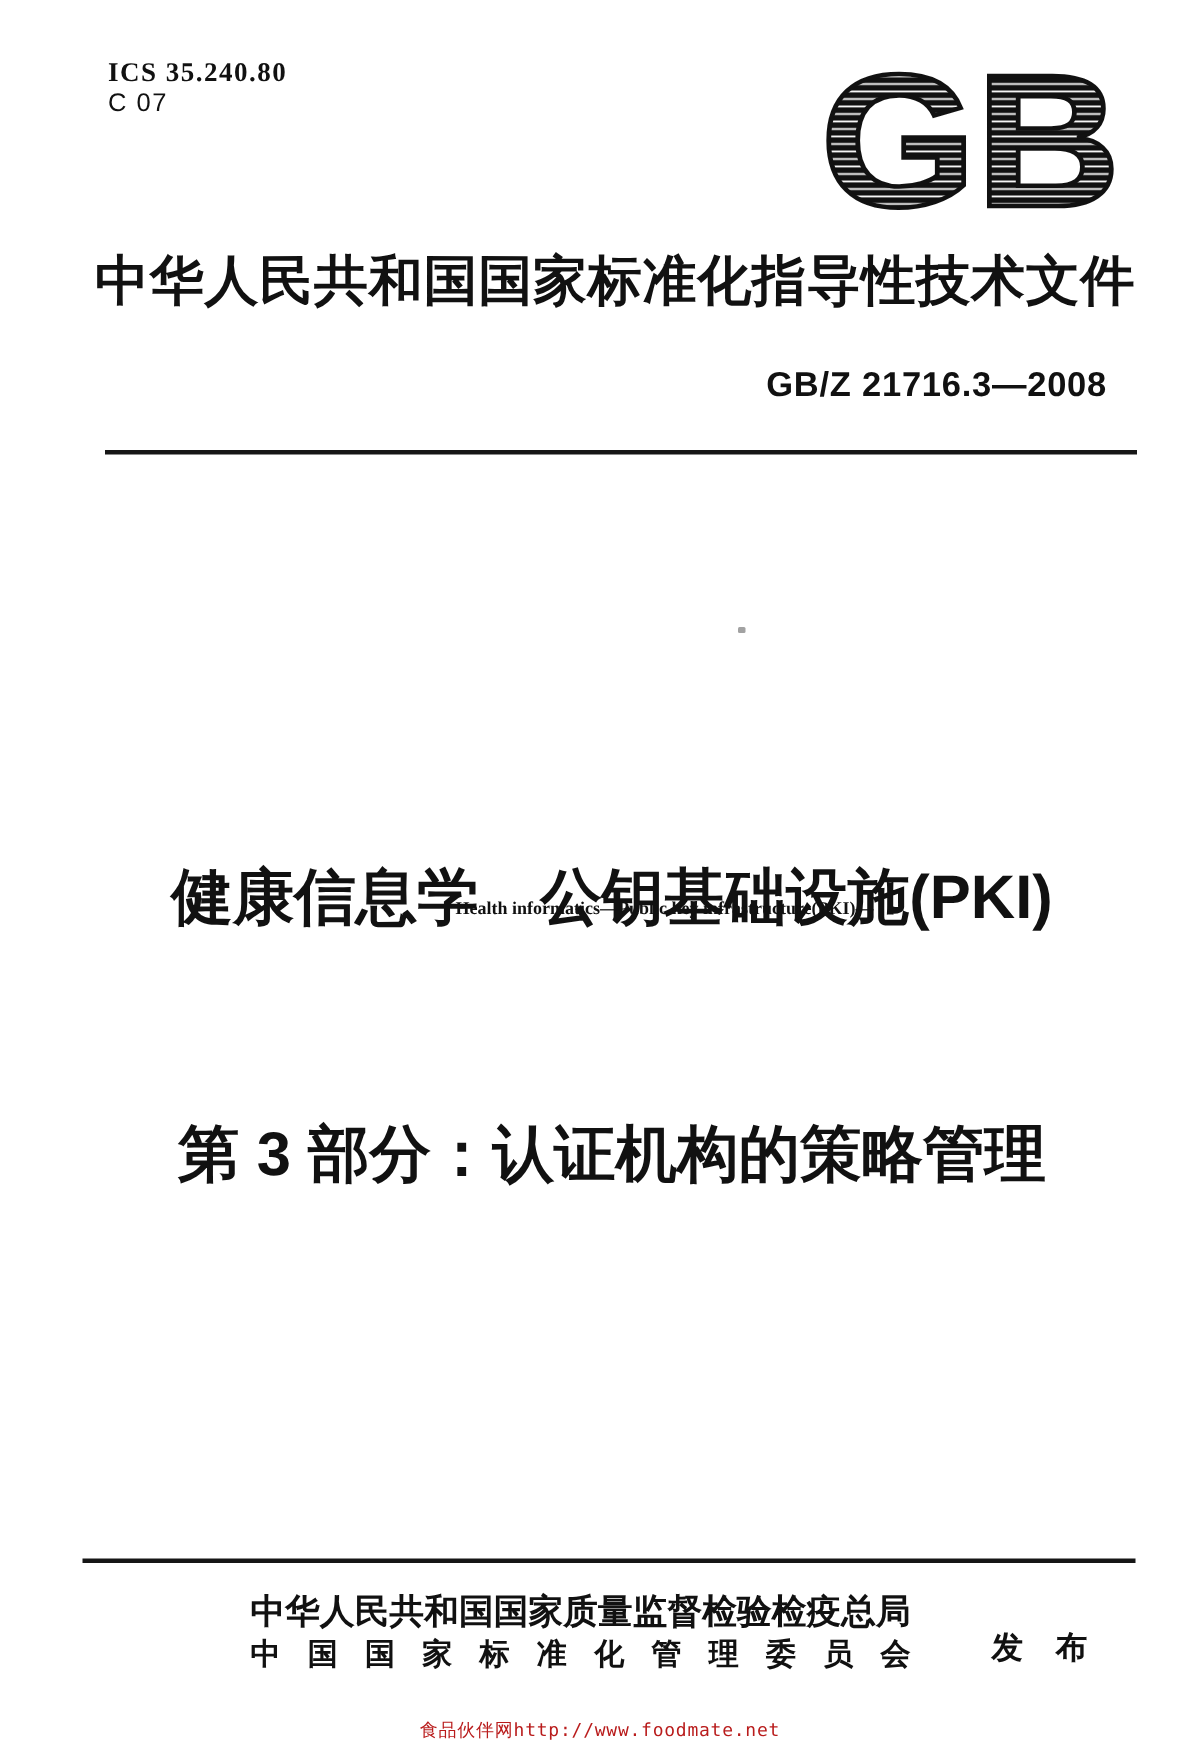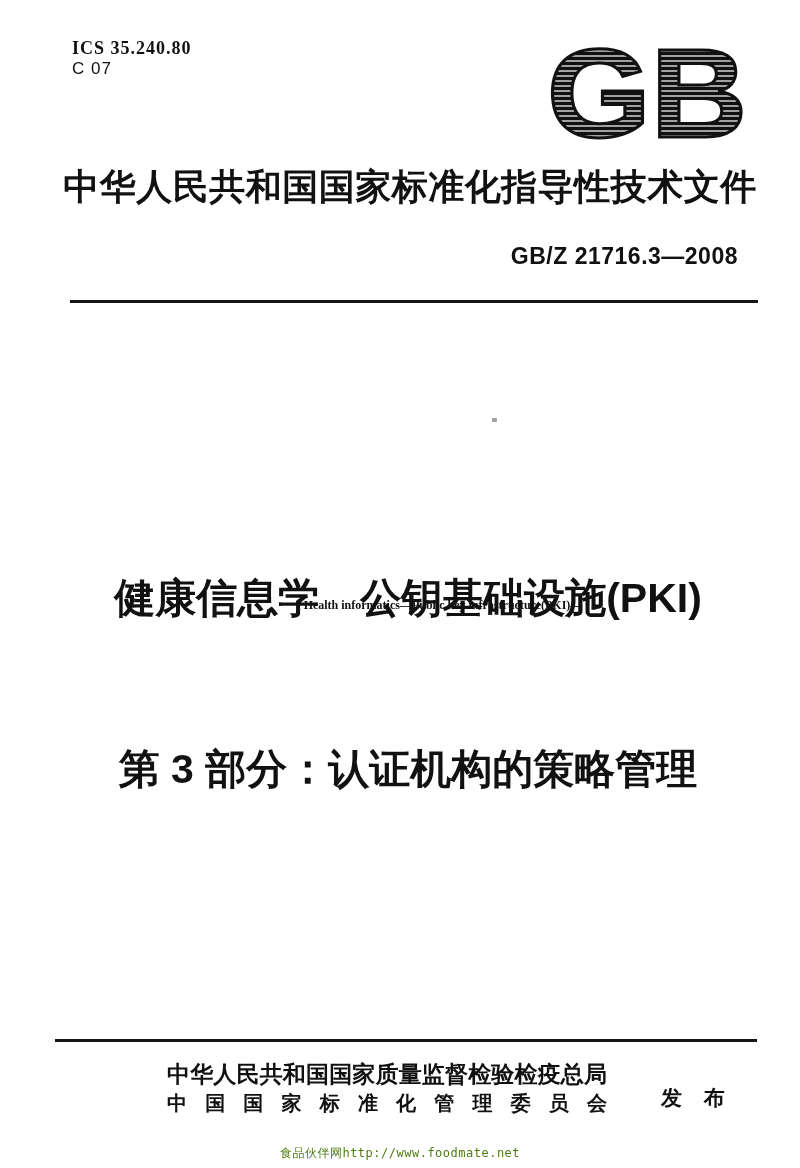--- a/index.html
+++ b/index.html
@@ -141,21 +141,21 @@
     margin-left: 43px;
   }
 
   .watermark {
     position: absolute;
     left: 0; top: 1145px;
     width: 100%;
     text-align: center;
     font-family: "DejaVu Sans Mono", monospace;
     font-size: 12px;
-    color: #4d7c0f;
+    color: #b91c1c;
     letter-spacing: 0.5px;
   }
 </style>
 </head>
 <body>
 
 <div class="page">
 
   <div class="ics-code">ICS 35.240.80</div>
   <div class="class-code">C 07</div>

